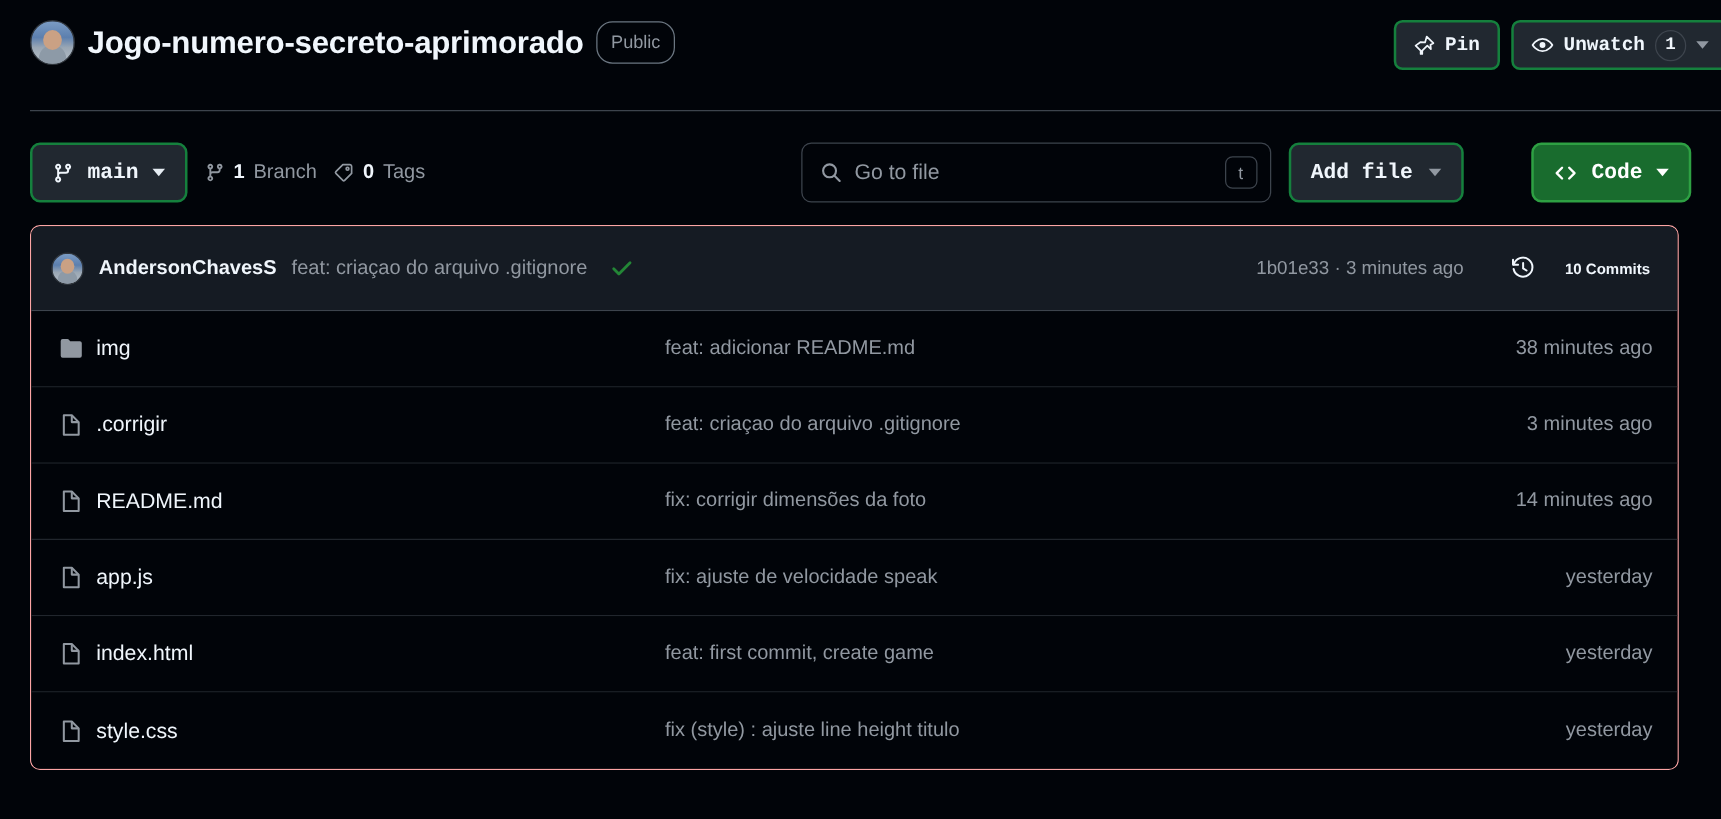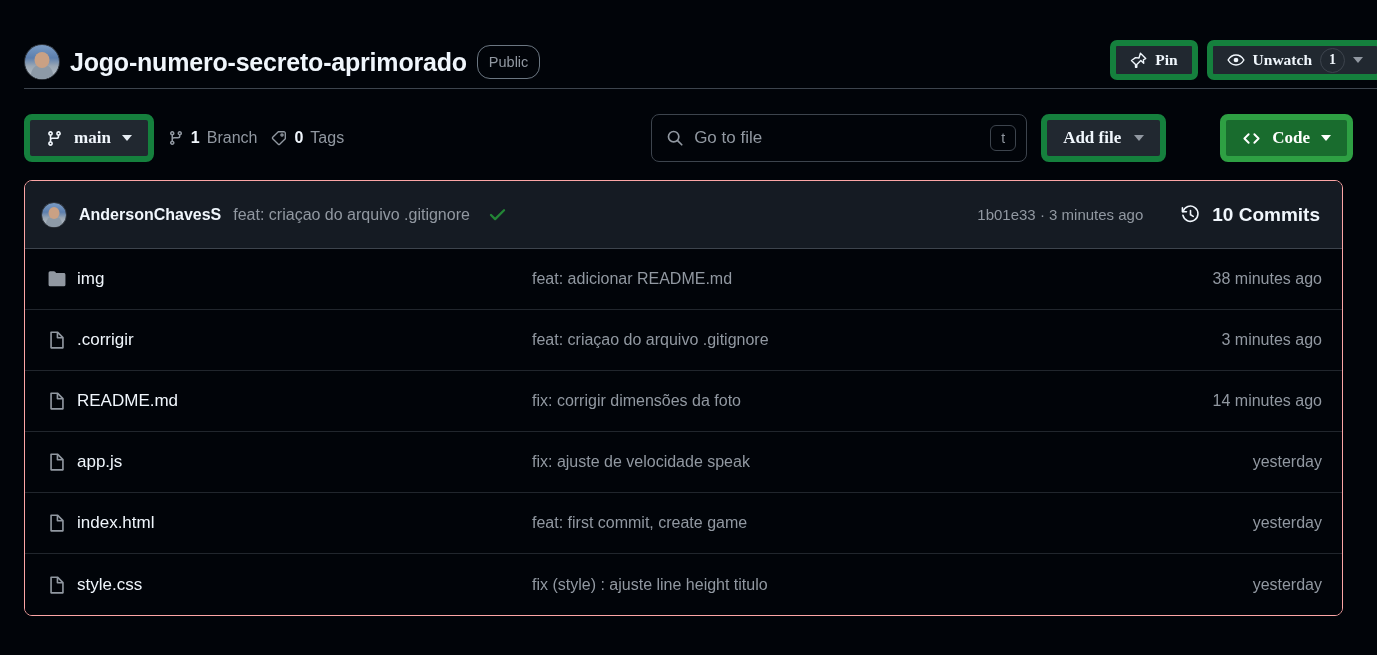--- a/index.html
+++ b/index.html
@@ -10,21 +10,21 @@
     background: #010409;
     font-family: "Liberation Sans", sans-serif;
     color: #f0f6fc;
     overflow: hidden;
     position: relative;
   }
 
   
   .repo-header {
     display: flex;
-    align-items: flex-end;
+    align-items: flex-start;
     padding: 16px 24px 0 24px;
     height: 80px;
     position: relative;
     gap: 20px;
   }
 
   .repo-title-group {
     display: flex;
     align-items: center;
     gap: 10px;
@@ -93,26 +93,26 @@
   }
 
   
   .btn {
     display: inline-flex;
     align-items: center;
     gap: 8px;
     height: 40px;
     padding: 0 14px;
     background: #212830;
-    border: 6px solid #15803d;
+    border: 2px solid #15803d;
     border-radius: 7px;
     color: #f0f6fc;
     font-size: 15.5px;
     font-weight: bold;
-    font-family: Liberation Serif, serif;
+    font-family: Liberation Mono, monospace;
     cursor: pointer;
     white-space: nowrap;
   }
 
   .btn-green {
     background: #196c2e;
     border-color: #2ea043;
     color: #ffffff;
     padding: 0 16px;
   }
@@ -285,24 +285,24 @@
   .commit-meta {
     font-size: 15px;
     color: #9198a1;
     white-space: nowrap;
   }
   .commit-meta .hash { cursor: pointer; }
 
   .commits-link {
     display: inline-flex;
     align-items: center;
-    gap: 12px;
+    gap: 24px;
     margin-left: 26px;
     margin-right: 6px;
-    font-size: 19px;
+    font-size: 12px;
     color: #f0f6fc;
     font-weight: bold;
     cursor: pointer;
     white-space: nowrap;
   }
 
   .file-row {
     display: flex;
     align-items: center;
     height: 61px;

